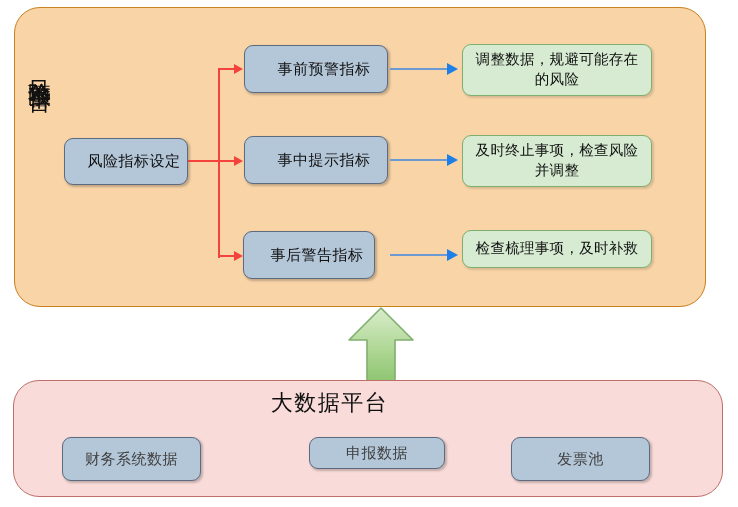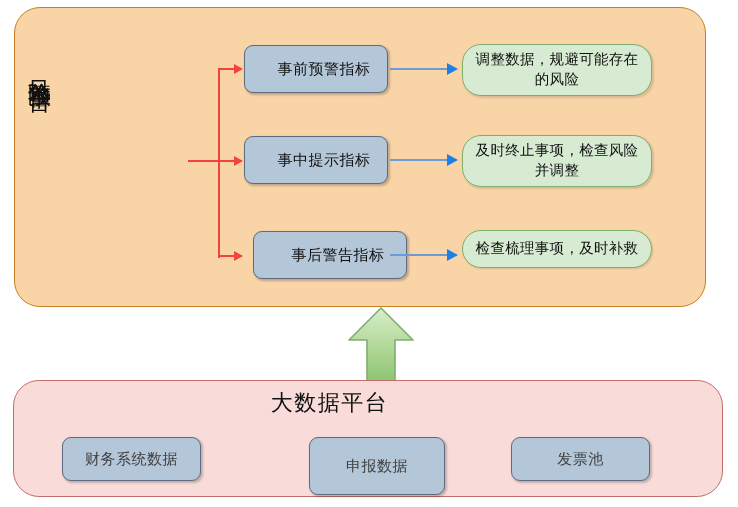--- a/index.html
+++ b/index.html
@@ -66,29 +66,29 @@
     font-size: 15px;
     color: #101010;
     letter-spacing: 0.5px;
     box-shadow: 1.5px 1.5px 2.2px rgba(0,0,0,0.22);
     text-align: center;
     padding-left: 16px;
   }
   #node-risk-setting { left: 64px;  top: 138px; width: 124px; height: 47px; }
   #node-pre    { left: 244px; top: 45px;  width: 144px; height: 48px; }
   #node-mid    { left: 244px; top: 136px; width: 144px; height: 48px; }
-  #node-post   { left: 253px; top: 231px; width: 154px; height: 48px; }
+  #node-post   { left: 243px; top: 231px; width: 132px; height: 48px; }
 
   
   .node-green {
     position: absolute;
     box-sizing: border-box;
     background: #D6EBD2;
     border: 1.3px solid #7FAF6E;
-    border-radius: 19px;
+    border-radius: 9px;
     display: flex;
     align-items: center;
     justify-content: center;
     font-size: 14.5px;
     line-height: 1.35;
     color: #101010;
     letter-spacing: 0.3px;
     text-align: center;
     padding: 0 8px;
     box-shadow: 1.2px 1.2px 2px rgba(0,0,0,0.12);
@@ -165,32 +165,33 @@
     border-radius: 9px;
     display: flex;
     align-items: center;
     justify-content: center;
     font-size: 15px;
     color: #404040;
     letter-spacing: 0.5px;
     box-shadow: 1.5px 1.5px 2.2px rgba(0,0,0,0.22);
   }
   #src-0 { left: 62px;  top: 437px; width: 139px; height: 44px; }
-  #src-1 { left: 309px; top: 437px; width: 136px; height: 58px; }
+  #src-1 { left: 309px; top: 437px; width: 136px; height: 32px; }
   #src-2 { left: 511px; top: 437px; width: 139px; height: 44px; font-family: Liberation Mono, monospace; }
 </style>
 </head>
 <body>
 
 <div id="canvas">
 
   <div id="platform-container" class="container-box"></div>
 
   <div id="platform-label">风险预警平台</div>
 
+  <div id="node-risk-setting" class="node-blue">风险指标设定</div>
 
   <div id="red-stem-h" class="red-seg"></div>
   <div id="red-vertical" class="red-seg"></div>
   <div id="red-arm-top" class="red-seg"></div>
   <div id="red-arm-mid" class="red-seg"></div>
   <div id="red-arm-bot" class="red-seg"></div>
   <div id="red-head-top" class="red-head"></div>
   <div id="red-head-mid" class="red-head"></div>
   <div id="red-head-bot" class="red-head"></div>
 

